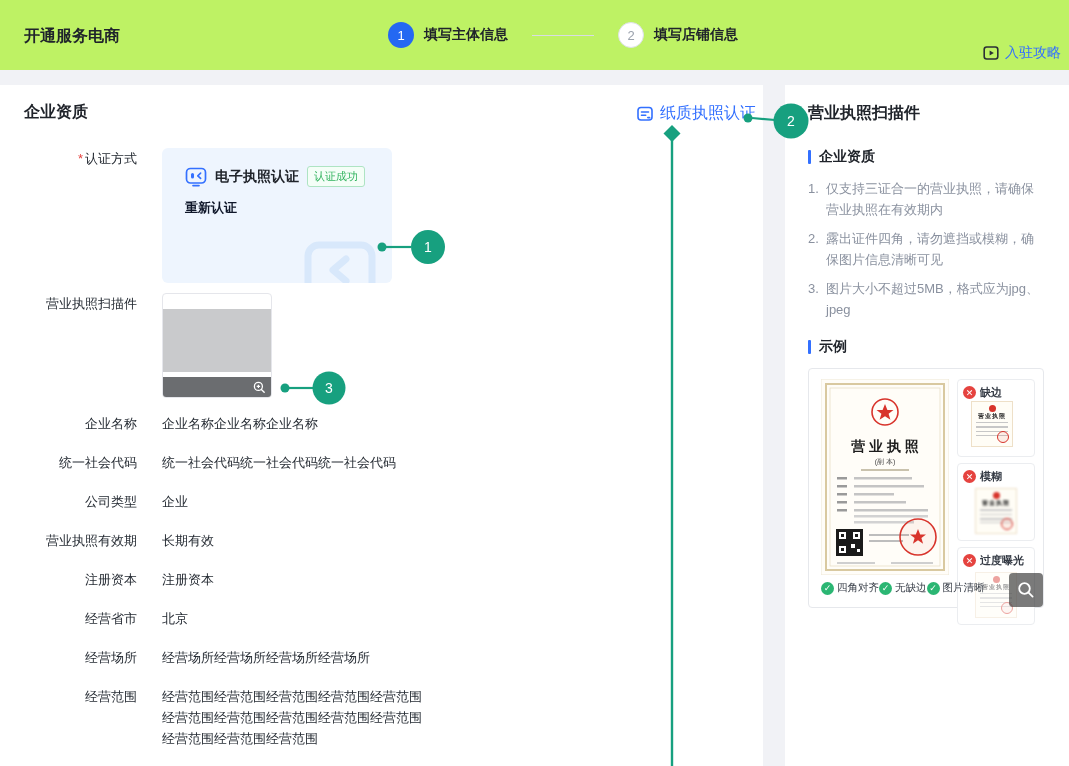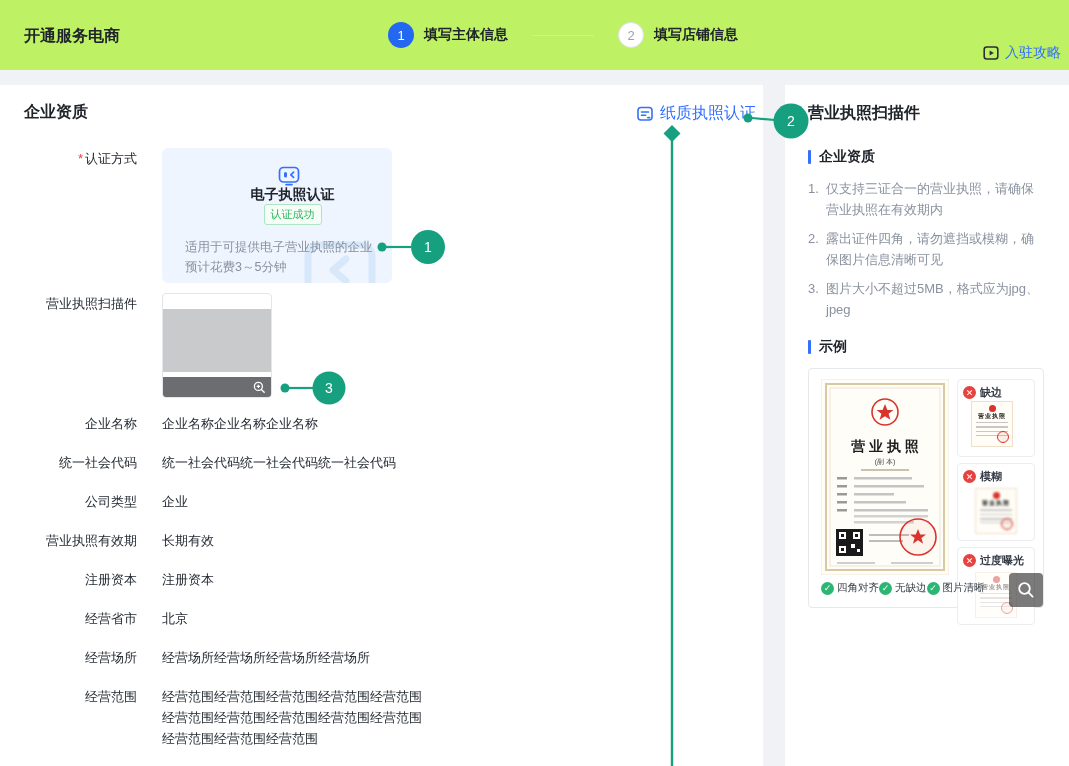--- a/index.html
+++ b/index.html
@@ -21,21 +21,21 @@
   .guide-link span { color:#3370ff; font-size:14px; margin-left:6px; }
   
   .main-card { position:absolute; left:0; top:85px; width:763px; height:681px; background:#fff; }
   .sec-title { position:absolute; left:24px; top:17px; font-size:16px; font-weight:bold; color:#20242b; }
   .paper-link { position:absolute; left:636px; top:18px; display:flex; align-items:center; cursor:pointer; }
   .paper-link span { color:#3370ff; font-size:16px; margin-left:6px; }
   .flabel { width:137px; text-align:right; font-size:13px; color:#252b33; line-height:21px; flex:none; }
   .req { color:#e5433f; margin-right:2px; }
   .auth-row { position:absolute; left:0; top:63px; display:flex; }
   .auth-card { margin-left:25px; width:230px; height:135px; background:#eef5fe; border-radius:6px; position:relative; overflow:hidden; padding:18px 0 0 23px; }
-  .auth-head { display:flex; align-items:center;flex-direction:column; }
+  .auth-head { display:flex; align-items:center; }
   .auth-title { font-size:14px; font-weight:bold; color:#20242b; margin-left:8px; }
   .auth-badge { margin-left:8px; font-size:11px; color:#32b35f; border:1px solid #aee4c3; background:#f4fef7; border-radius:3px; padding:2px 6px;text-align:right; }
   .auth-desc { margin-top:12px; font-size:12.5px; color:#8a919f; line-height:20px; position:relative; z-index:2; }
   .auth-action { margin-top:12px; font-size:13px; font-weight:bold; color:#0f172a; cursor:pointer; position:relative; z-index:2; display:inline-block; }
   .watermark { position:absolute; right:14px; bottom:-18px; z-index:1; }
   .upload-row { position:absolute; left:0; top:208px; display:flex; }
   .upload-thumb { margin-left:25px; width:110px; height:105px; border:1px solid #e5e6eb; border-radius:4px; background:#fff; position:relative; overflow:hidden; cursor:pointer; }
   .thumb-body { position:absolute; left:0; top:15px; width:110px; height:63px; background:#c9cacc; }
   .thumb-bar { position:absolute; left:0; bottom:0; width:110px; height:20px; background:#6b6d70; display:flex; align-items:center; justify-content:flex-end; padding-right:7px; }
   .fields { position:absolute; left:0; top:328px; }
@@ -117,24 +117,20 @@
       <div class="auth-head">
         <svg width="22" height="20" viewBox="0 0 22 20">
           <rect x="1.5" y="1.5" width="19" height="14.5" rx="4" fill="none" stroke="#3370ff" stroke-width="1.7"></rect>
           <rect x="6" y="6" width="3" height="5.5" rx="1.5" fill="#3370ff"></rect>
           <path d="M15.6 6.2l-2.8 2.6 2.8 2.6" fill="none" stroke="#3370ff" stroke-width="1.7" stroke-linecap="round" stroke-linejoin="round"></path>
           <path d="M8 18.6h6" stroke="#3370ff" stroke-width="1.7" stroke-linecap="round"></path>
         </svg>
         <span class="auth-title">电子执照认证</span>
         <span class="auth-badge">认证成功</span>
       </div>
-      <div class="auth-desc">
-        <div>适用于可提供电子营业执照的企业</div>
-        <div>预计花费3～5分钟</div>
-      </div>
       <span class="auth-action">重新认证</span>
       <svg class="watermark" width="76" height="62" viewBox="0 0 76 62">
         <rect x="6" y="6" width="64" height="50" rx="11" fill="none" stroke="#d8e8fb" stroke-width="7"></rect>
         <path d="M44 20l-13 11 13 11" fill="none" stroke="#d8e8fb" stroke-width="7" stroke-linecap="round" stroke-linejoin="round"></path>
       </svg>
     </div>
   </div>
 
   <div class="upload-row">
     <div class="flabel">营业执照扫描件</div>

